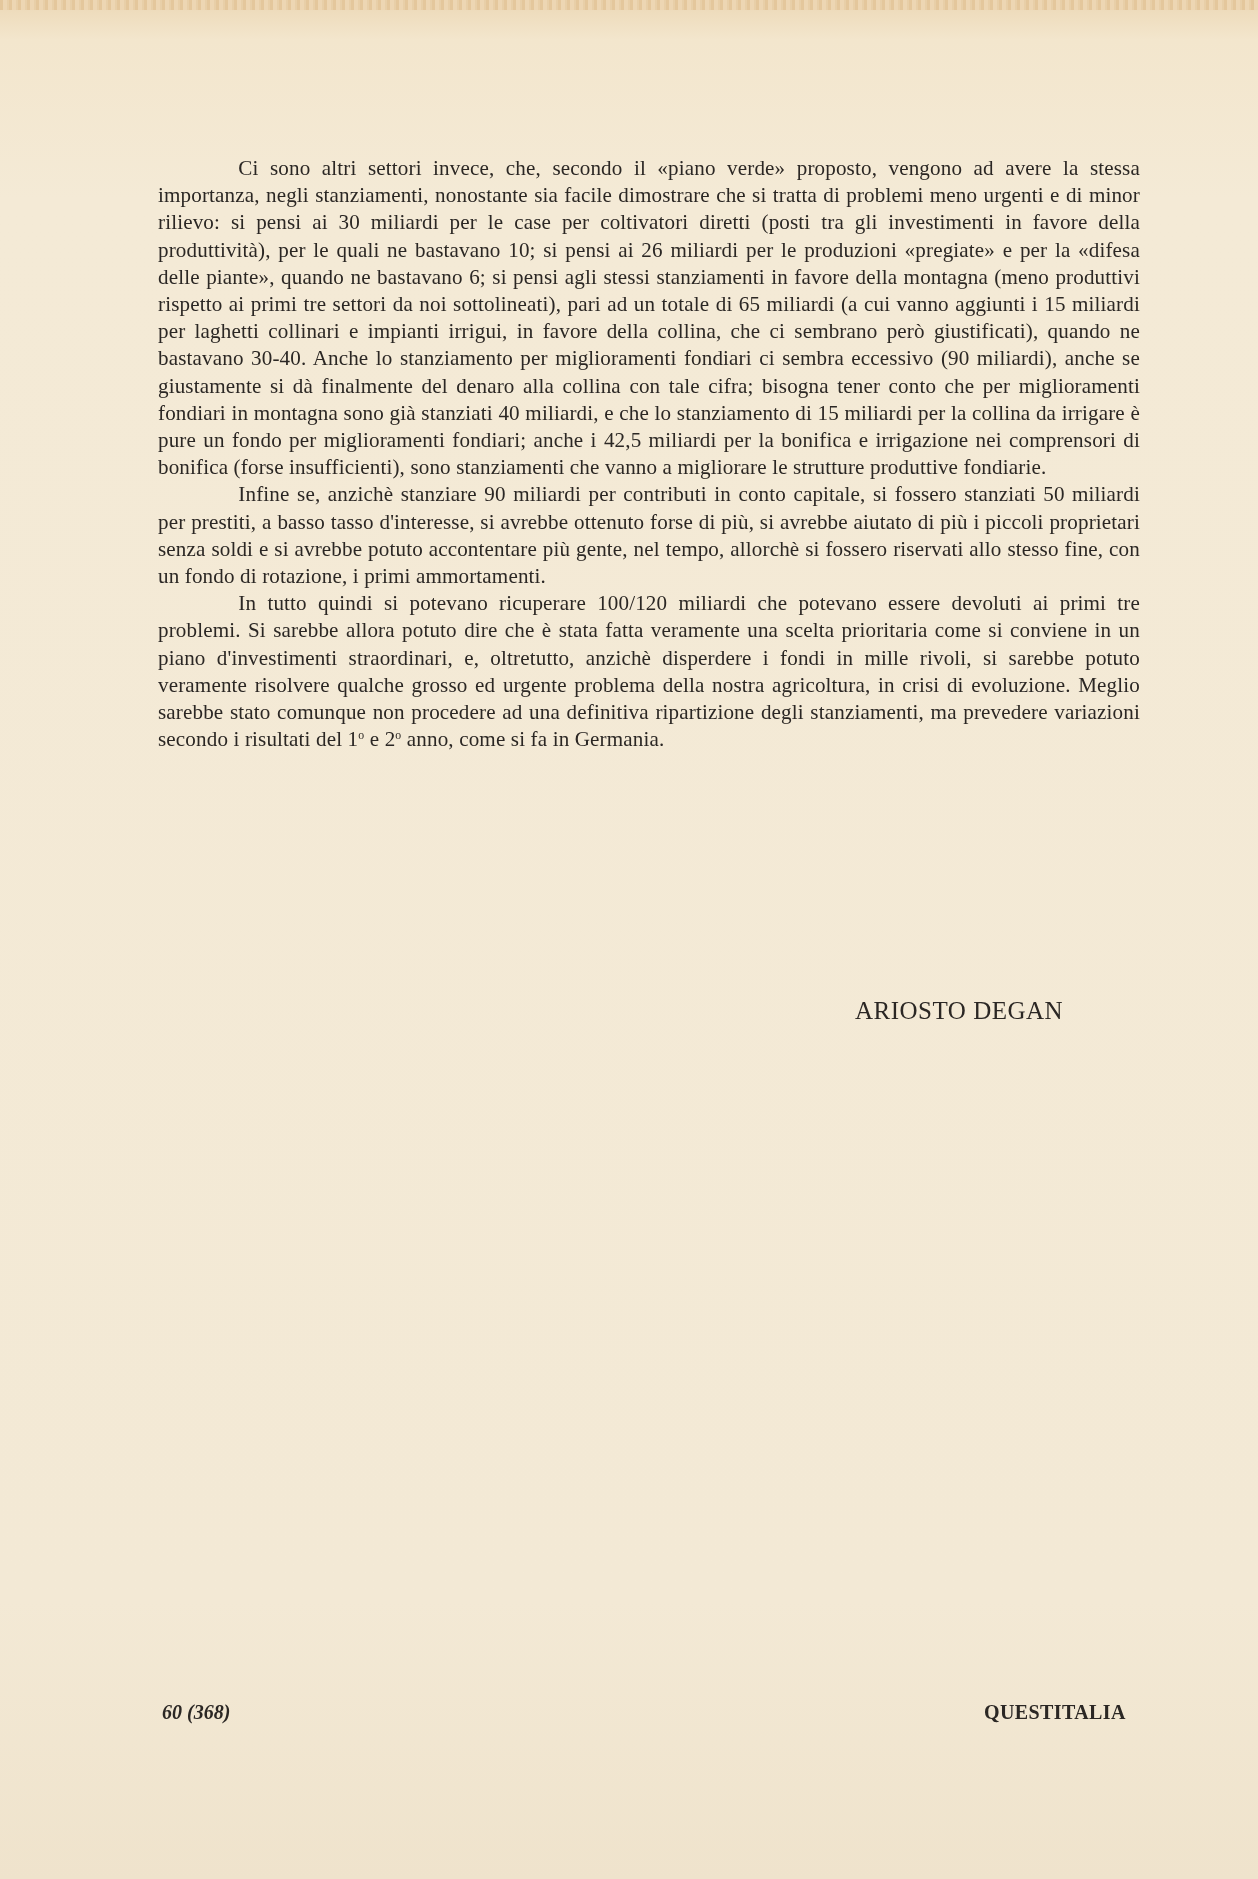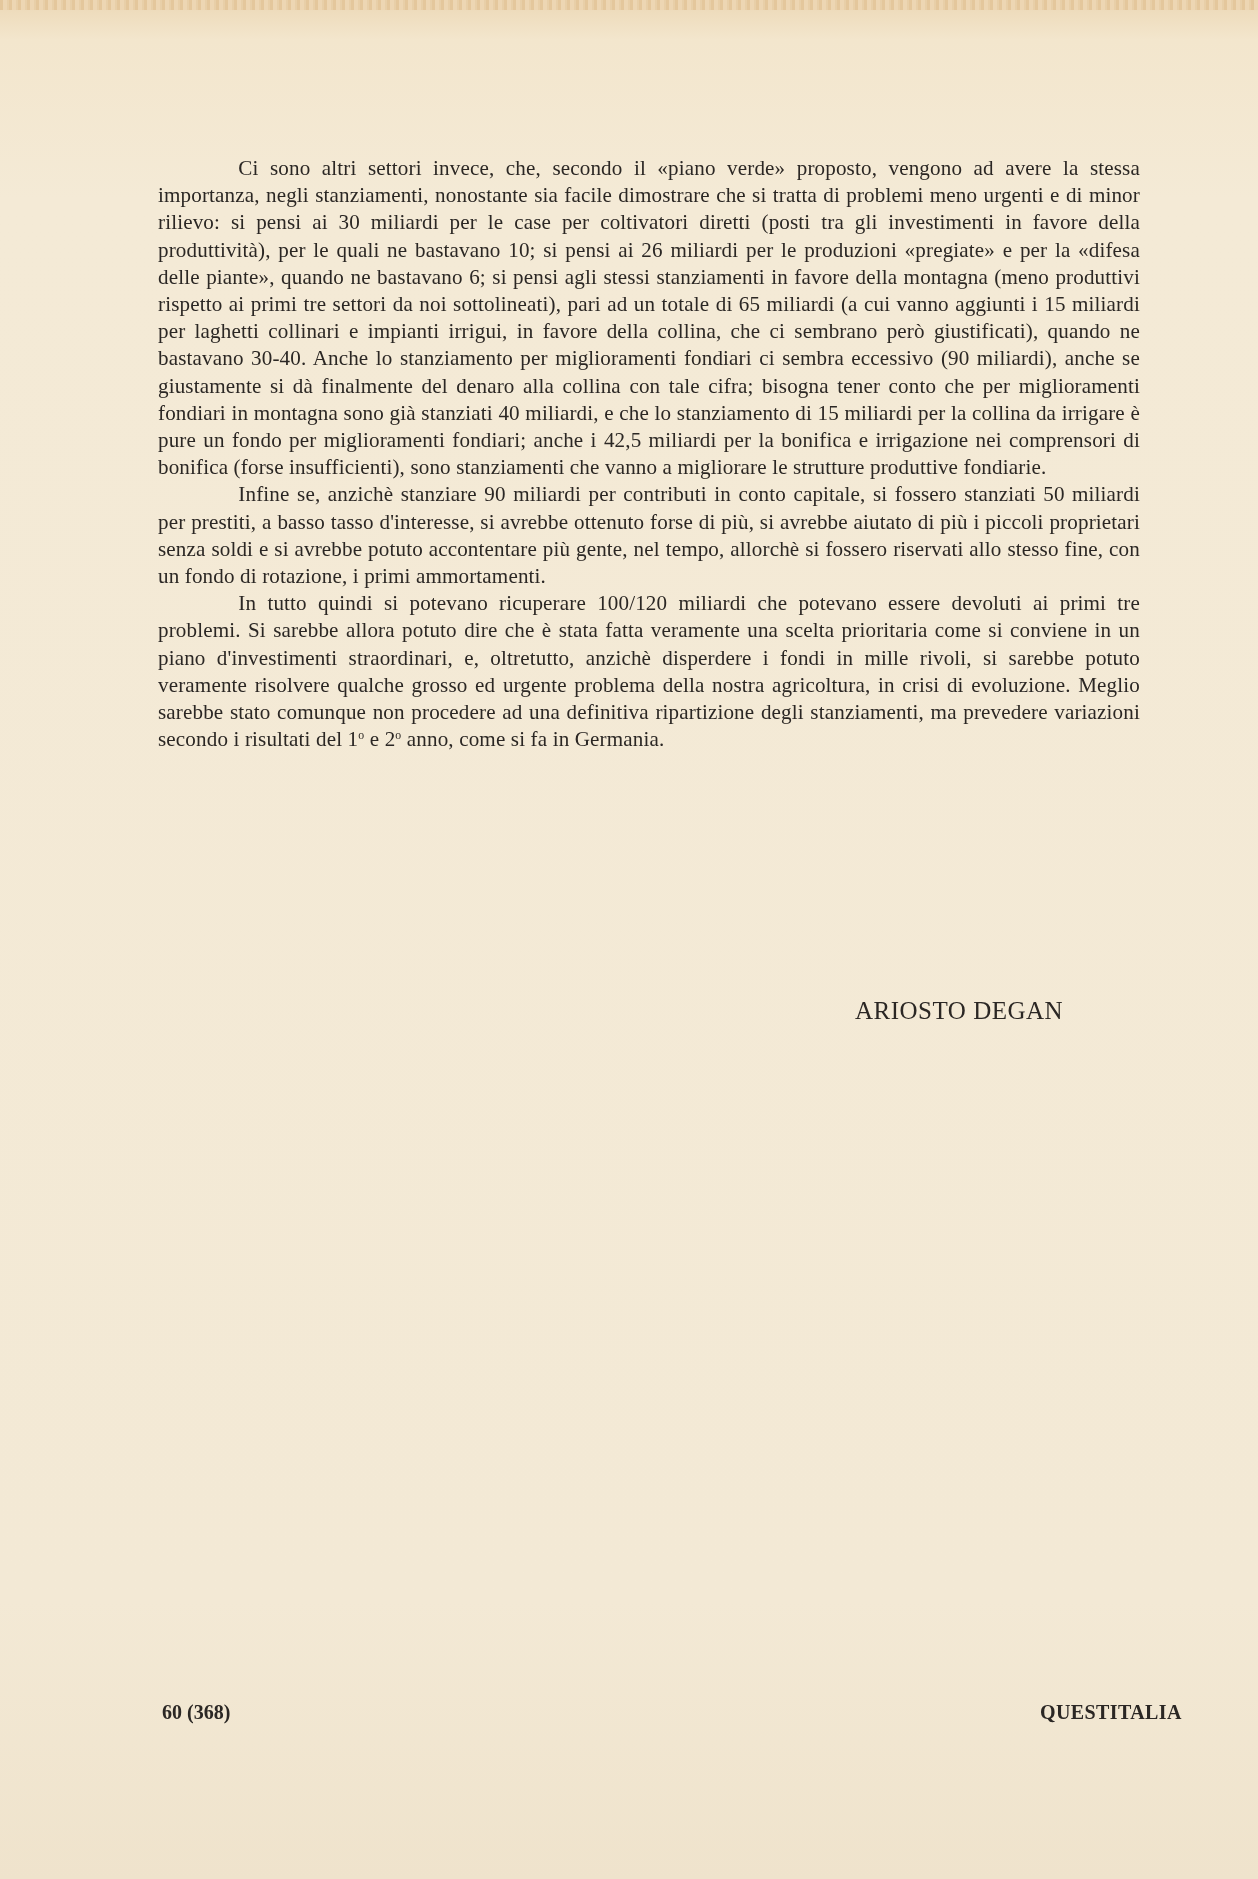--- a/index.html
+++ b/index.html
@@ -20,22 +20,22 @@
       transform: scaleX(0.98); transform-origin: left top;
     }
     .article p { margin: 0; text-indent: 82px; text-align-last: left; }
     .signature {
       position: absolute; left: 855px; top: 997px;
       font-size: 25px; letter-spacing: 0.5px;
     }
     .footer-left, .footer-right {
       position: absolute; top: 1701px; font-weight: bold; font-size: 20px;
     }
-    .footer-left { left: 162px; }
-    .footer-right { left: 1040px; letter-spacing: 0.4px; }
+    .footer-left { left: 162px; font-style: italic; }
+    .footer-right { left: 984px; letter-spacing: 0.4px; }
     sup { font-size: 12px; vertical-align: 7px; line-height: 0; }
   </style>
 </head>
 <body>
 
 <div class="top-strip"></div>
 
 <div class="article">
   <p>Ci sono altri settori invece, che, secondo il «piano verde» proposto, vengono ad avere la stessa importanza, negli stanziamenti, nonostante sia facile dimostrare che si tratta di problemi meno urgenti e di minor rilievo: si pensi ai 30 miliardi per le case per coltivatori diretti (posti tra gli investimenti in favore della produttività), per le quali ne bastavano 10; si pensi ai 26 miliardi per le produzioni «pregiate» e per la «difesa delle piante», quando ne bastavano 6; si pensi agli stessi stanziamenti in favore della montagna (meno produttivi rispetto ai primi tre settori da noi sottolineati), pari ad un totale di 65 miliardi (a cui vanno aggiunti i 15 miliardi per laghetti collinari e impianti irrigui, in favore della collina, che ci sembrano però giustificati), quando ne bastavano 30-40. Anche lo stanziamento per miglioramenti fondiari ci sembra eccessivo (90 miliardi), anche se giustamente si dà finalmente del denaro alla collina con tale cifra; bisogna tener conto che per miglioramenti fondiari in montagna sono già stanziati 40 miliardi, e che lo stanziamento di 15 miliardi per la collina da irrigare è pure un fondo per miglioramenti fondiari; anche i 42,5 miliardi per la bonifica e irrigazione nei comprensori di bonifica (forse insufficienti), sono stanziamenti che vanno a migliorare le strutture produttive fondiarie.</p>
   <p>Infine se, anzichè stanziare 90 miliardi per contributi in conto capitale, si fossero stanziati 50 miliardi per prestiti, a basso tasso d'interesse, si avrebbe ottenuto forse di più, si avrebbe aiutato di più i piccoli proprietari senza soldi e si avrebbe potuto accontentare più gente, nel tempo, allorchè si fossero riservati allo stesso fine, con un fondo di rotazione, i primi ammortamenti.</p>

